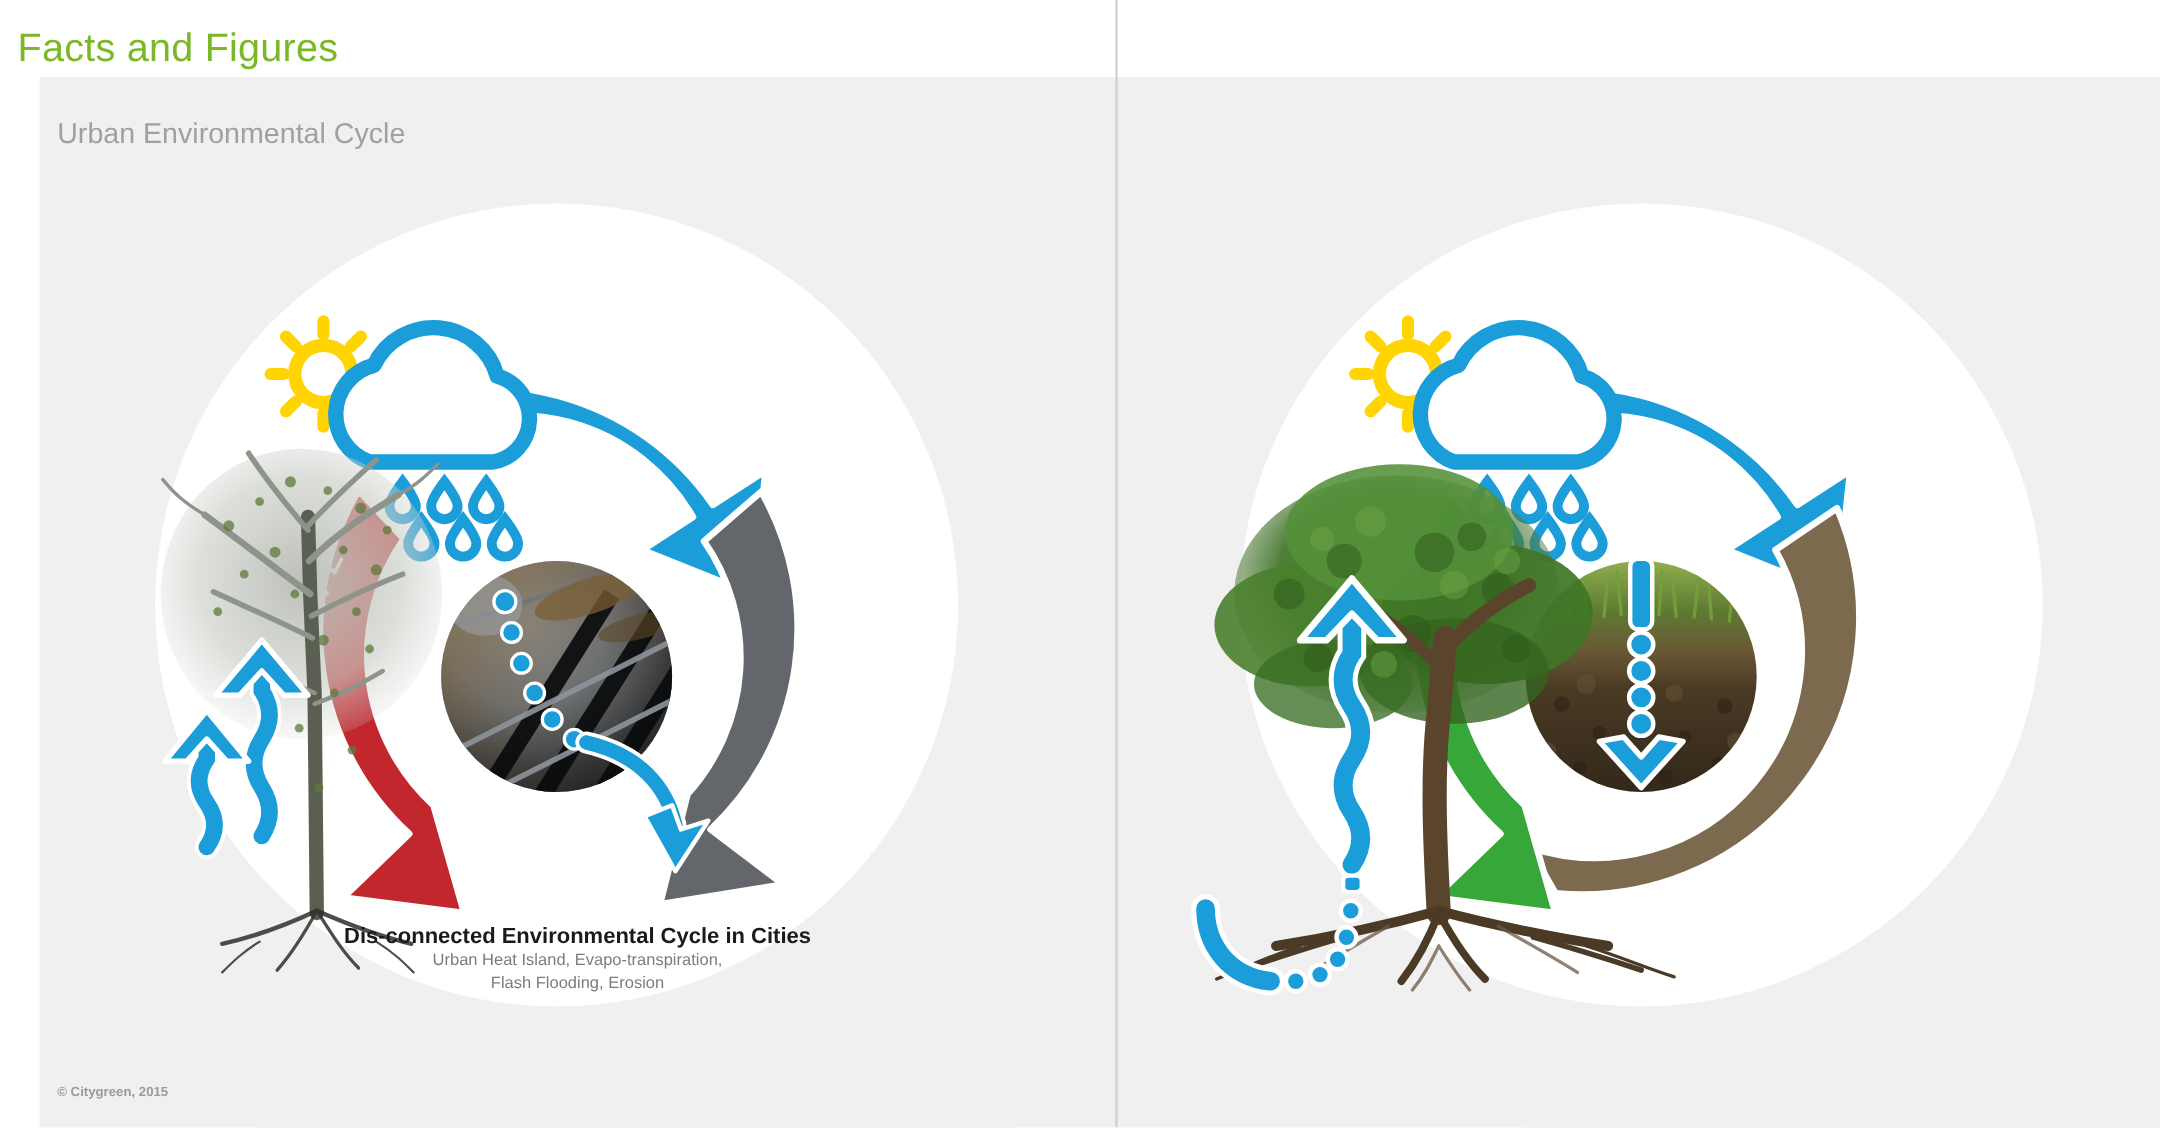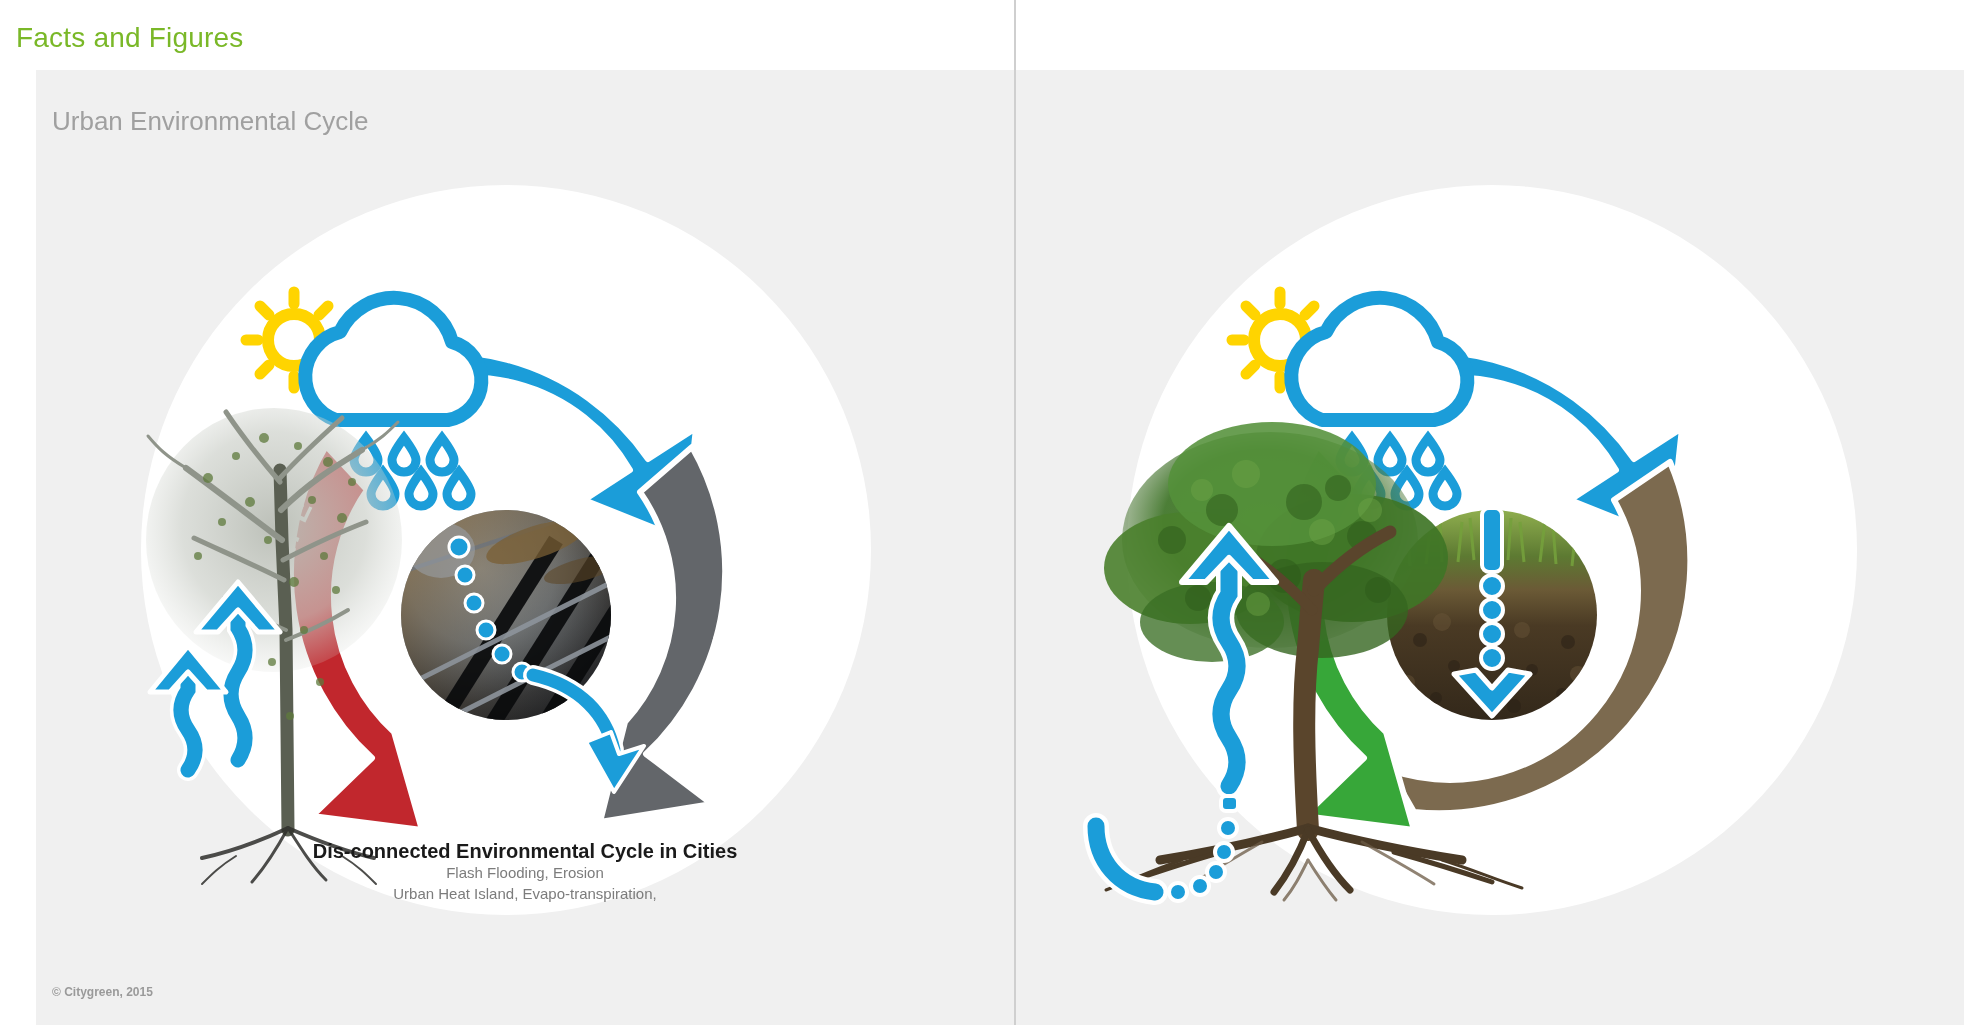--- a/index.html
+++ b/index.html
@@ -20,21 +20,21 @@
     position: absolute;
     left: 0; top: 0;
     width: 1964px;
     height: 70px;
     background: #ffffff;
   }
   #page-title {
     position: absolute;
     left: 16px;
     top: 22px;
-    font-size: 28px;
+    font-size: 36px;
     font-weight: 400;
     color: #7ab828;
     letter-spacing: 0.2px;
     white-space: nowrap;
   }
 
   
   #content-panel {
     position: absolute;
     left: 0;
@@ -325,22 +325,22 @@
         <path d="M 160 562 L 202 512 L 244 562 L 222 562 L 202 540 L 182 562 Z" fill="#1b9dd9" stroke="#ffffff" stroke-width="5" stroke-linejoin="round"></path>
 
         <path d="M 152 700 q 14 -20 0 -40 q -14 -20 0 -40 L 152 602" fill="none" stroke="#ffffff" stroke-width="22" stroke-linecap="round"></path>
         <path d="M 152 700 q 14 -20 0 -40 q -14 -20 0 -40 L 152 602" fill="none" stroke="#1b9dd9" stroke-width="15" stroke-linecap="round"></path>
         <path d="M 114 622 L 152 576 L 190 622 L 170 622 L 152 602 L 134 622 Z" fill="#1b9dd9" stroke="#ffffff" stroke-width="5" stroke-linejoin="round"></path>
       </g>
     </svg>
 
     <div class="caption-block">
       <div class="caption-title">Dis-connected Environmental Cycle in Cities</div>
+      <div class="caption-sub">Urban Heat Island, Evapo-transpiration,</div>
       <div class="caption-sub">Flash Flooding, Erosion</div>
-      <div class="caption-sub">Urban Heat Island, Evapo-transpiration,</div>
     </div>
   </div>
 
   <div class="diagram-panel" id="diagram-right">
     <svg class="diagram-svg" viewBox="0 0 978 955">
       <defs>
         <linearGradient id="soilGrad" x1="0" y1="0" x2="0" y2="1">
           <stop offset="0%" stop-color="#8fae4e"></stop>
           <stop offset="22%" stop-color="#5d7a32"></stop>
           <stop offset="38%" stop-color="#6b5a36"></stop>

